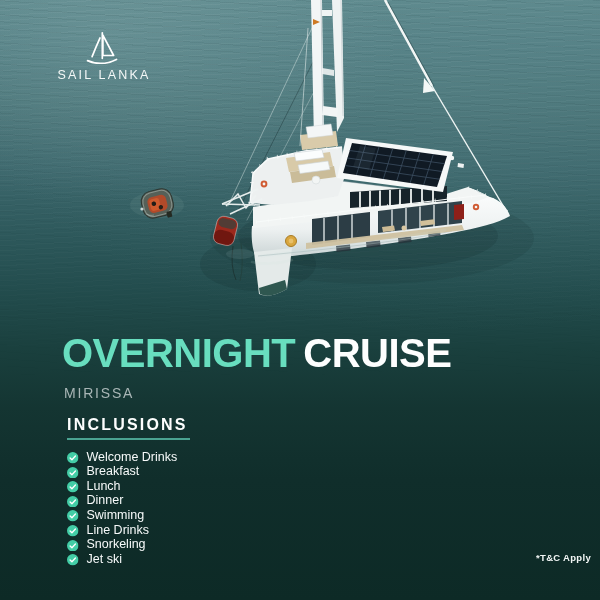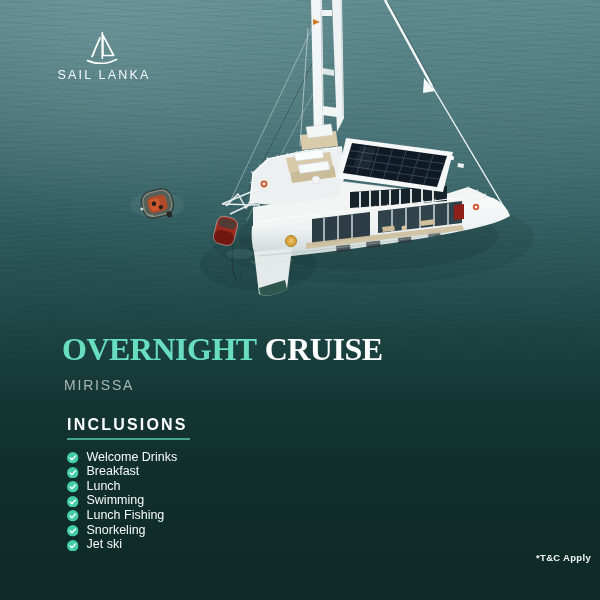--- a/index.html
+++ b/index.html
@@ -17,21 +17,21 @@
       repeating-linear-gradient(177deg, rgba(255,255,255,0.05) 0px, rgba(255,255,255,0.05) 1px, rgba(255,255,255,0) 1px, rgba(255,255,255,0) 5px),
       repeating-linear-gradient(184deg, rgba(10,30,32,0.07) 0px, rgba(10,30,32,0.07) 1px, rgba(10,30,32,0) 1px, rgba(10,30,32,0) 7px);
     -webkit-mask-image:linear-gradient(180deg, rgba(0,0,0,0.95) 0%, rgba(0,0,0,0.5) 60%, rgba(0,0,0,0) 100%);
             mask-image:linear-gradient(180deg, rgba(0,0,0,0.95) 0%, rgba(0,0,0,0.5) 60%, rgba(0,0,0,0) 100%);
   }
   .scene{position:absolute;left:0;top:0;}
   .logo{position:absolute;left:29px;top:30px;width:150px;text-align:center;color:#fff;}
   .logo .mark{display:block;margin:0 auto;}
   .logo .name{display:block;margin-top:4px;font-size:12.5px;letter-spacing:2.2px;font-weight:400;color:#f4f8f7;}
   .titleblock{position:absolute;left:62px;top:333px;}
-  .titleblock h1{margin:0;font-size:32px;line-height:1.02;font-weight:bold;letter-spacing:-0.5px;white-space:nowrap;font-family:Liberation Serif, serif;}
+  .titleblock h1{margin:0;font-size:40px;line-height:1.02;font-weight:bold;letter-spacing:-0.5px;white-space:nowrap;}
   .titleblock .hl{color:#68debf;}
   .titleblock .rest{color:#fdfefe;margin-left:8px;}
   .location{margin:11px 0 0 2px;font-size:14px;letter-spacing:1.8px;color:#a9b6b6;font-weight:400;}
   .inclusions{position:absolute;left:67px;top:416px;color:#f7fafa;}
   .inclusions h3{
     margin:0;display:inline-block;font-size:16px;font-weight:bold;letter-spacing:2.2px;
     color:#fdfefe;border-bottom:2px solid #4aa391;padding:0 2px 4px 0;
   }
   ul.items{list-style:none;margin:9px 0 0 0;padding:0;}
   ul.items li{display:flex;align-items:flex-end;height:14.6px;font-size:12.5px;color:#f7fafa;}
@@ -255,27 +255,33 @@
       <li>
           <svg class="chk" viewBox="0 0 24 24">
             <use href="#chk"></use>
           </svg>
           <span>Lunch</span>
         </li>
       <li>
           <svg class="chk" viewBox="0 0 24 24">
             <use href="#chk"></use>
           </svg>
+          <span>Dinner</span>
+        </li>
+      <li>
+          <svg class="chk" viewBox="0 0 24 24">
+            <use href="#chk"></use>
+          </svg>
           <span>Swimming</span>
         </li>
       <li>
           <svg class="chk" viewBox="0 0 24 24">
             <use href="#chk"></use>
           </svg>
-          <span>Lunch Fishing</span>
+          <span>Line Drinks</span>
         </li>
       <li>
           <svg class="chk" viewBox="0 0 24 24">
             <use href="#chk"></use>
           </svg>
           <span>Snorkeling</span>
         </li>
       <li>
           <svg class="chk" viewBox="0 0 24 24">
             <use href="#chk"></use>

